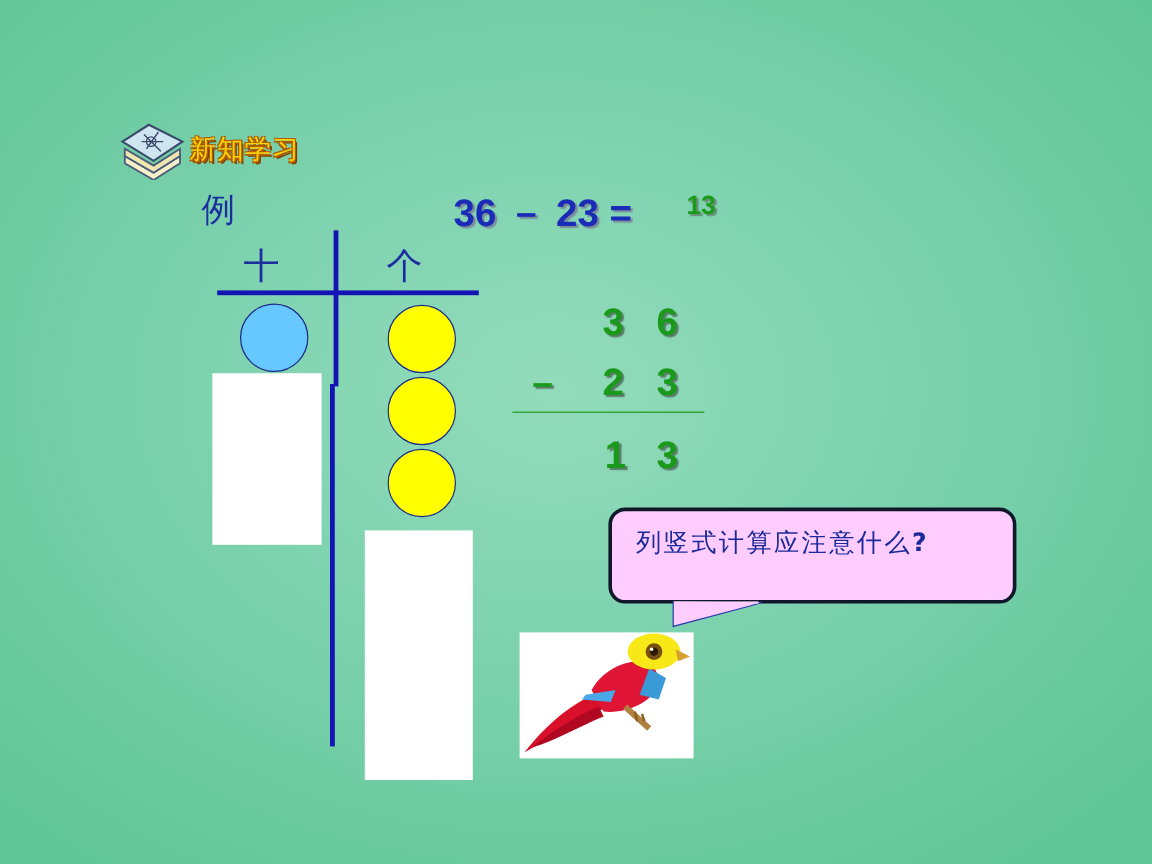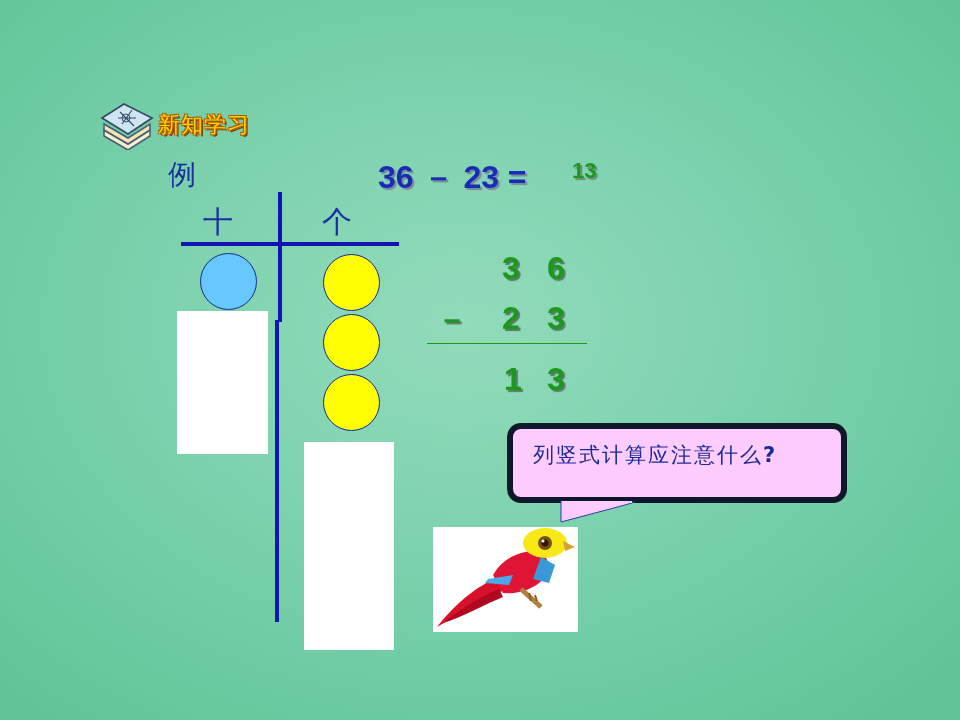--- a/index.html
+++ b/index.html
@@ -33,21 +33,21 @@
     .v-line-top { left:278px; top:192px; width:4px; height:130px; background:#1414b4; }
     .v-line-bot { left:275px; top:320px; width:4px; height:302px; background:#1414b4; }
     .circle { border-radius:50%; border:1px solid #1a2a8a; box-sizing:border-box; }
     .blue-circle { left:200px; top:253px; width:57px; height:57px; background:#66c8ff; }
     .yellow-circle { width:57px; height:57px; background:#ffff00; left:323px; }
     .white-box { background:#ffffff; }
     .vertical-calc { font-size:32px; font-weight:bold; color:#1a9a1a; font-family:"Liberation Sans", sans-serif; text-shadow: 2px 2px 1px #5a7a6a; }
     .calc-line { left:427px; top:343px; width:160px; height:1px; background:#1a9a1a; }
     .bubble {
       left:507px; top:423px; width:340px; height:80px; background:#ffccff;
-      border:6px solid #0f172a; border-radius:14px; box-sizing:border-box;
+      border:3px solid #0f172a; border-radius:14px; box-sizing:border-box;
     }
     .bubble-text {
       position:absolute; left:20px; top:12px; font-size:21px; color:#1a2a9a;
       font-family:"DejaVu Serif", serif; letter-spacing:2px; white-space:nowrap;
     }
     .bubble-q { font-weight:bold; font-family:"DejaVu Sans", sans-serif; }
     .bubble-tail { left:560px; top:501px; width:80px; height:24px; }
     .bird-box { left:433px; top:527px; width:145px; height:105px; background:#ffffff; }
   </style>
 </head>

